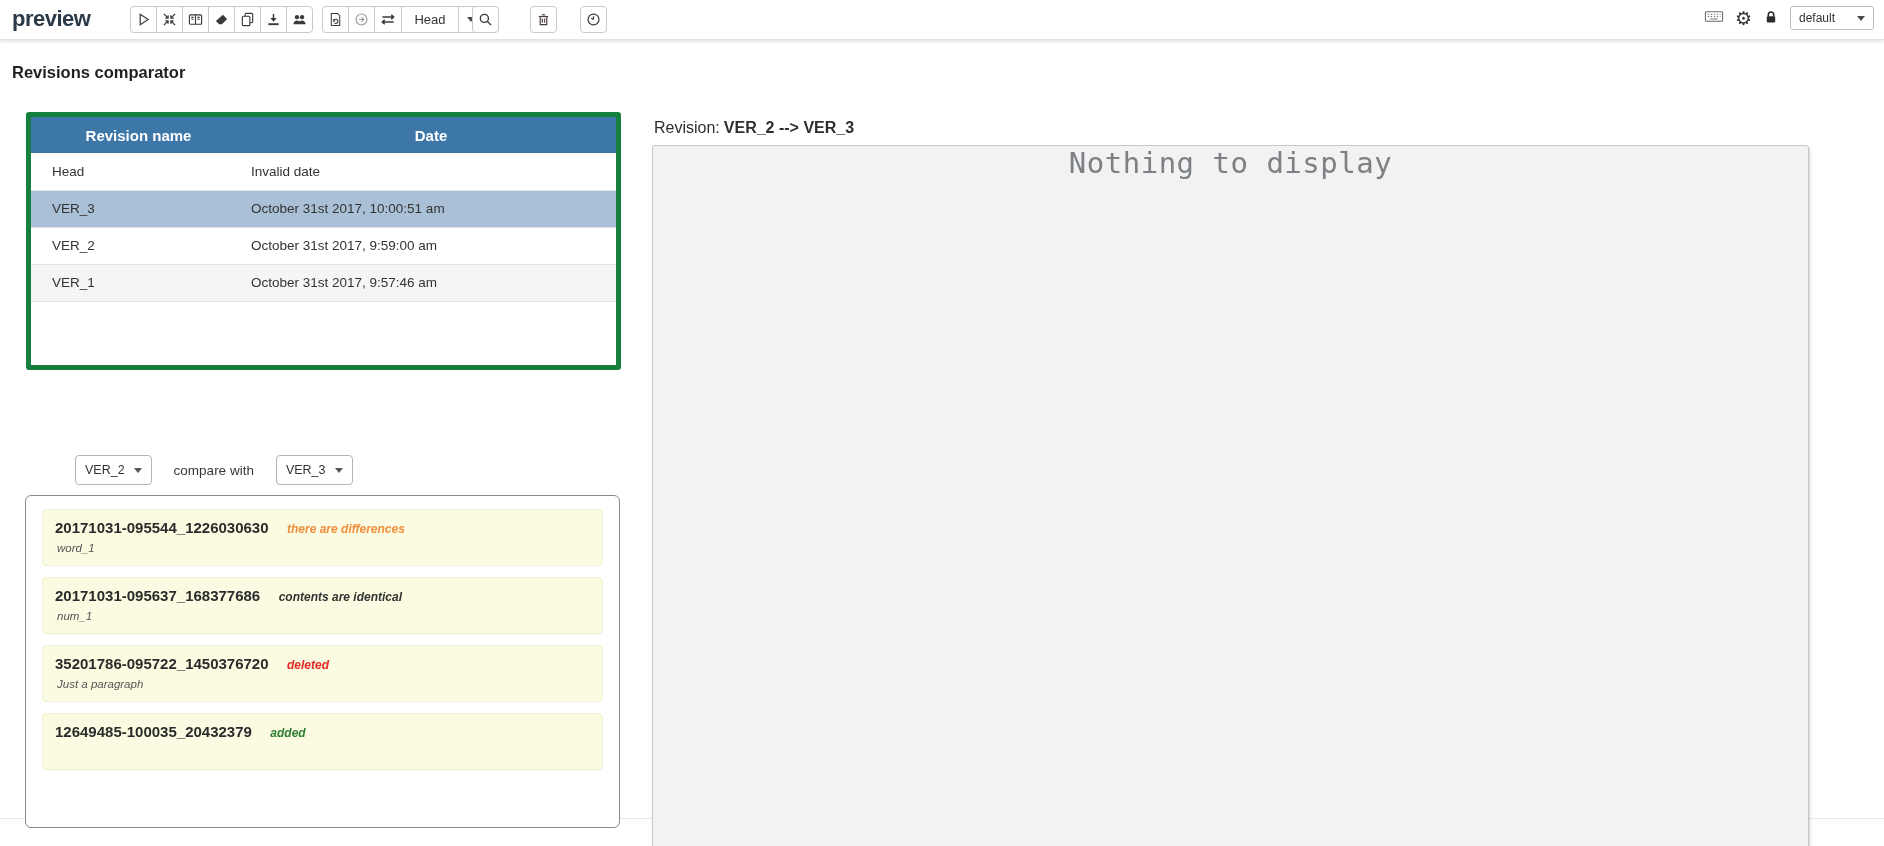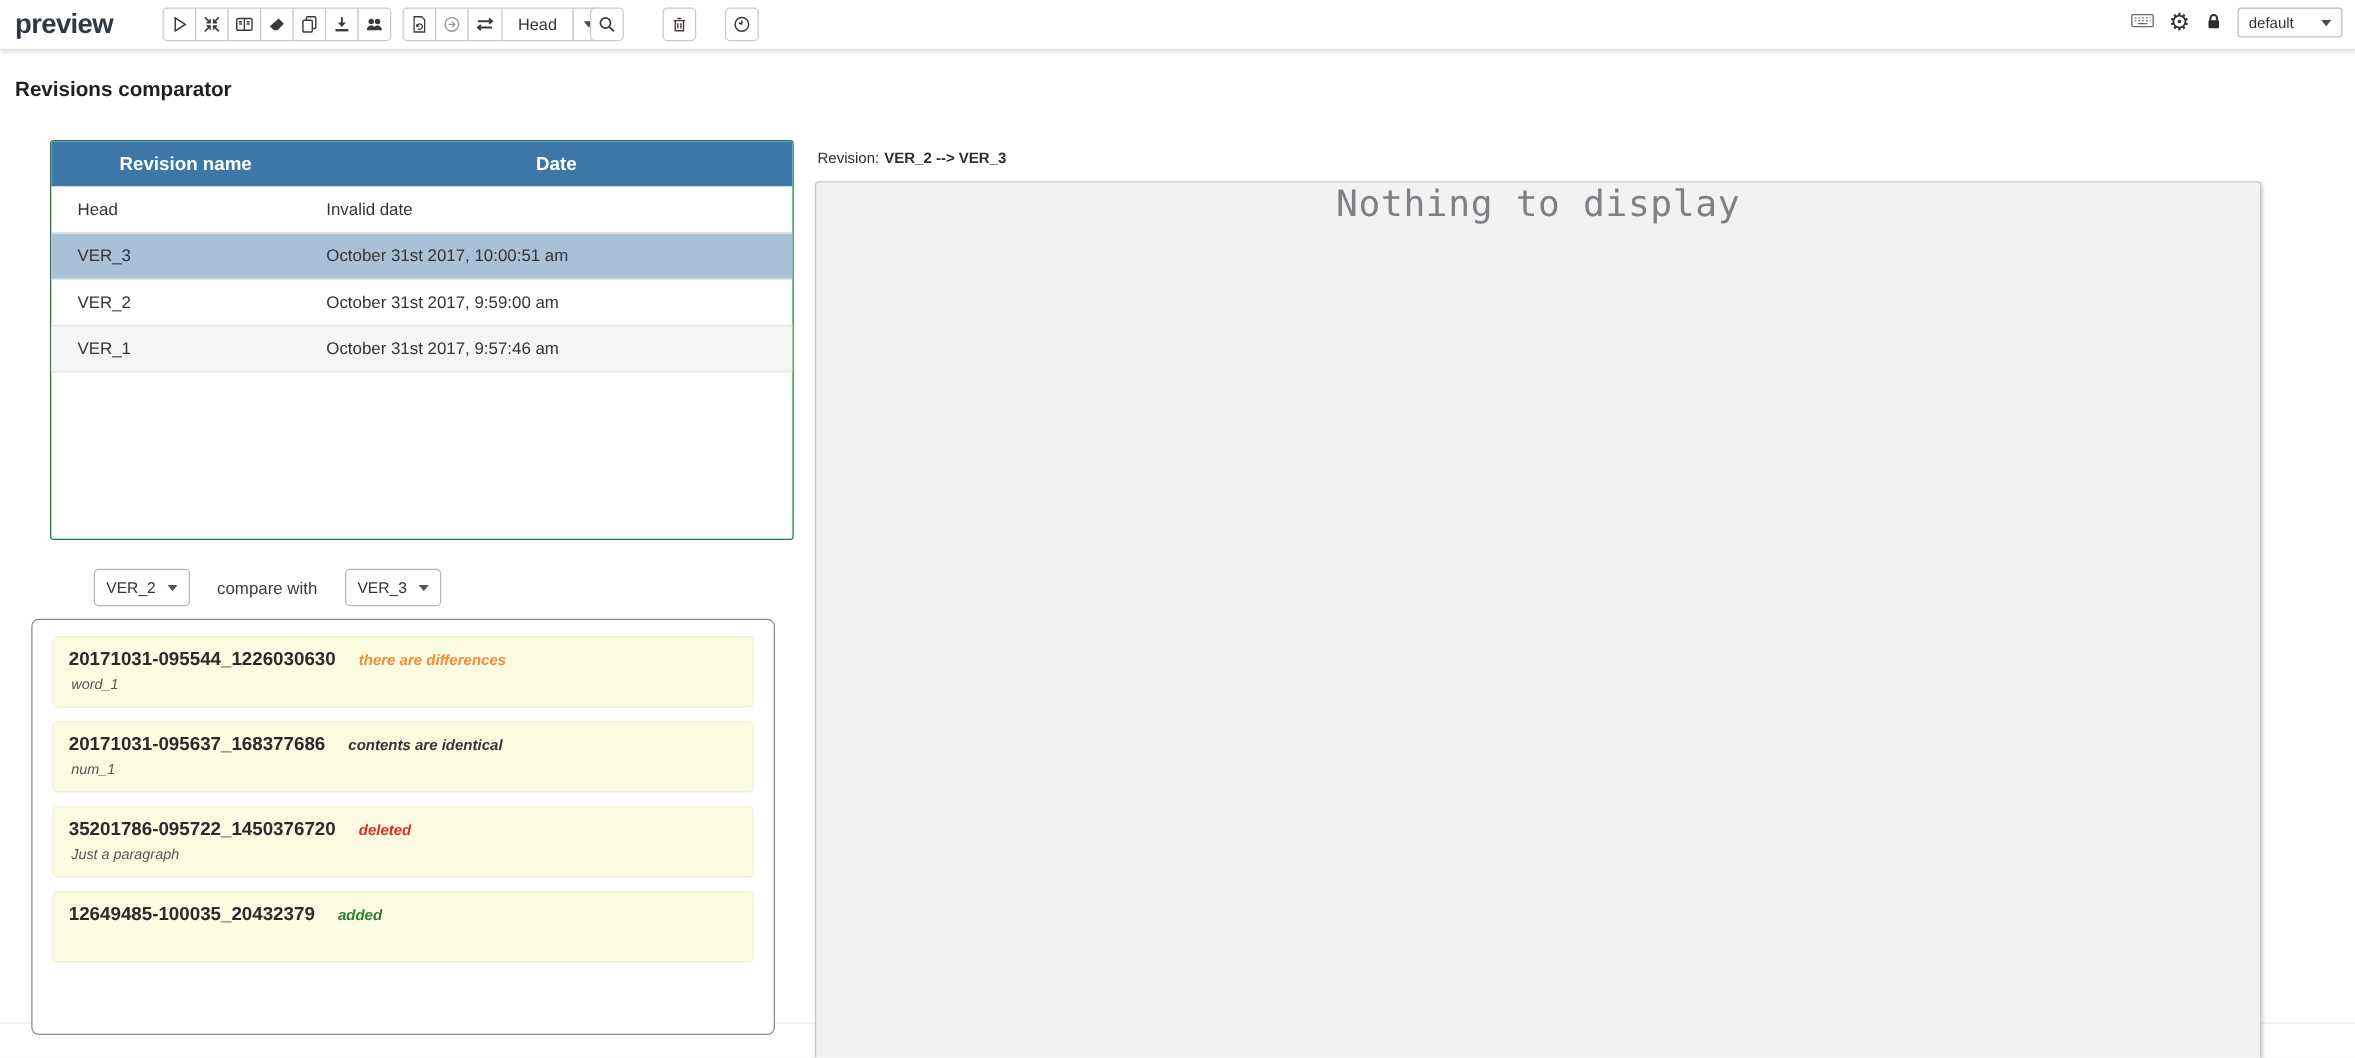--- a/index.html
+++ b/index.html
@@ -44,22 +44,22 @@
   .default-btn {
     height:24px; padding:0 8px; background:#fff; border:1px solid #bdbdbd; border-radius:3px;
     font-size:12px; color:#333; display:flex; align-items:center; gap:22px; cursor:pointer; font-family:inherit;
   }
 
   
   .page-title { position:absolute; left:12px; top:52px; font-size:16.5px; font-weight:bold; color:#1f1f1f; z-index:2; }
 
   
   .table-panel {
-    position:absolute; left:40px; top:112px; width:595px; height:320px;
-    background:#fff; border:1px solid #15803d; border-radius:3px; overflow:hidden; z-index:2;
+    position:absolute; left:26px; top:112px; width:595px; height:258px;
+    background:#fff; border:5px solid #15803d; border-radius:3px; overflow:hidden; z-index:2;
   }
   .rev-table { width:100%; border-collapse:collapse; }
   .rev-table th {
     background:#3c77a8; color:#fff; font-size:15px; font-weight:bold;
     height:36px; text-align:center; padding:0;
   }
   .rev-table th.col-name { width:215px; }
   .rev-table td { height:37px; font-size:13.5px; color:#333; border-bottom:1px solid #e3e3e3; padding:0; }
   .rev-table td.c-name { padding-left:21px; }
   .rev-table td.c-date { padding-left:5px;margin-left:40px; }
@@ -89,21 +89,21 @@
   }
   .doc-title { font-size:15px; font-weight:bold; color:#2b2b2b; }
   .doc-status { font-size:12px; font-style:italic; font-weight:bold; margin-left:14px;text-align:right; }
   .status-differences { color:#ef8e3b; }
   .status-identical   { color:#333333; }
   .status-deleted     { color:#e02b27; }
   .status-added       { color:#2e7d32; }
   .doc-subtitle { font-size:11.5px; font-style:italic; color:#555; margin-top:5px; padding-left:2px; min-height:13px; }
 
   
-  .rev-label { position:absolute; left:654px; top:119px; font-size:12px; color:#2e2e2e; z-index:2; }
+  .rev-label { position:absolute; left:654px; top:119px; font-size:16px; color:#2e2e2e; z-index:2; }
   .rev-label b { margin-left:4px; }
   .gray-panel {
     position:absolute; left:652px; top:145px; width:1157px; height:759px;
     background:#f2f2f2; border:1px solid #c8c8c8; border-radius:3px;
     box-shadow:1px 2px 3px rgba(0,0,0,0.18);
     display:flex; align-items:flex-start; justify-content:center; z-index:2;
   }
   .empty-msg { font-family:"DejaVu Sans Mono", monospace; font-size:29px; color:#7d8185; letter-spacing:0.5px; }
 
   .bottom-divider { position:absolute; left:0; right:0; top:818px; height:1px; background:#e9e9e9; z-index:1; }

